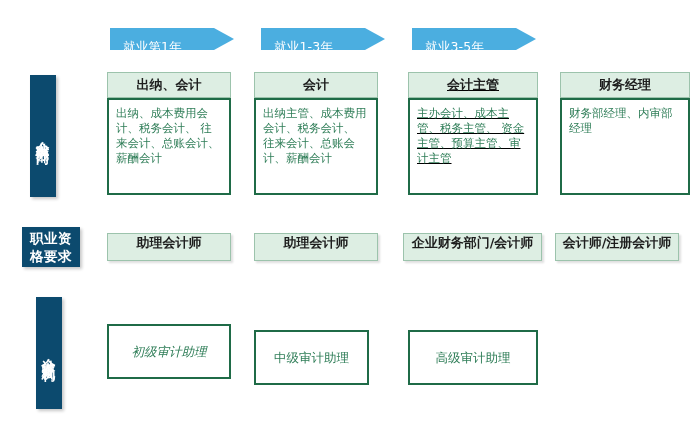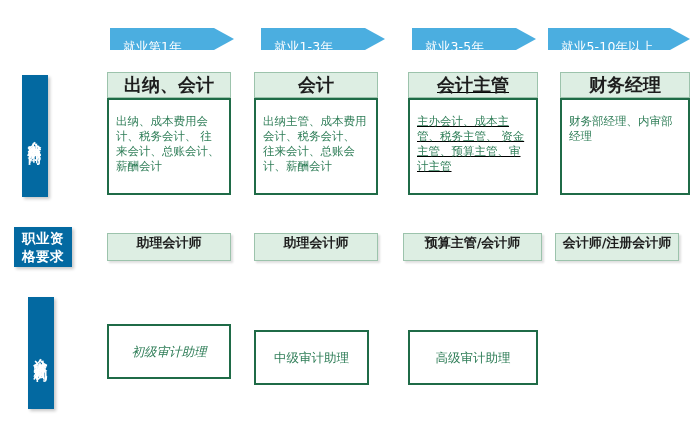--- a/index.html
+++ b/index.html
@@ -33,29 +33,30 @@
     font-size: 12.5px;
     line-height: 22px;
     padding-left: 13px;
     white-space: nowrap;
     letter-spacing: 0.2px;
   }
 
   
   .row-label {
     position: absolute;
-    background: #0369a1;
+    background: #0c4a6e;
     color: #ffffff;
     font-weight: bold;
     display: flex;
     align-items: center;
     justify-content: center;
     text-align: center;
     box-shadow: 2px 2px 3px rgba(0,0,0,0.22);
     box-sizing: border-box;
+    margin-left: 8px;
   }
   .row-label.vertical {
     writing-mode: vertical-rl;
     text-orientation: upright;
     letter-spacing: 2px;
     font-size: 13.5px;
   }
   .row-label.horizontal {
     font-size: 13.5px;
     line-height: 18px;
@@ -67,36 +68,36 @@
     position: absolute;
     box-sizing: border-box;
     background: #ffffff;
   }
   .job-card .card-head {
     box-sizing: border-box;
     height: 26px;
     background: #DDEEE3;
     border: 1px solid #9CC3AC;
     color: #1d1d1d;
-    font-size: 18px;
+    font-size: 13px;
     font-weight: bold;
     display: flex;
     align-items: center;
     justify-content: center;
     white-space: nowrap;
   }
   .job-card .card-body {
     box-sizing: border-box;
     border: 2px solid #1F6B47;
     border-top: 2px solid #1F6B47;
     background: #ffffff;
     color: #2E7D57;
     font-size: 11.5px;
     line-height: 15px;
-    padding: 14px 6px 4px 7px;
+    padding: 6px 6px 4px 7px;
     height: calc(100% - 26px);
     overflow: hidden;
     word-break: break-all;
   }
 
   
   .cert-chip {
     position: absolute;
     box-sizing: border-box;
     background: #DDEEE3;
@@ -136,23 +137,20 @@
   </div>
 
   <div class="stage-arrow" style="left:261px; top:28px; width:124px; clip-path: polygon(0 0, 104px 0, 124px 11px, 104px 22px, 0 22px);">
     <span class="stage-label">就业1-3年</span>
   </div>
 
   <div class="stage-arrow" style="left:412px; top:28px; width:124px; clip-path: polygon(0 0, 104px 0, 124px 11px, 104px 22px, 0 22px);">
     <span class="stage-label">就业3-5年</span>
   </div>
 
-  <div class="stage-arrow" style="left:548px; top:28px; width:142px; clip-path: polygon(0 0, 122px 0, 142px 11px, 122px 22px, 0 22px);">
-    <span class="stage-label">就业5-10年以上</span>
-  </div>
 
   <div class="row-label vertical" style="left:22px; top:75px; width:26px; height:122px;">
     <span>企业财务部门</span>
   </div>
 
   <div class="row-label horizontal" style="left:14px; top:227px; width:58px; height:40px;">
     <span style="display:block; width:48px;">职业资格要求</span>
   </div>
 
   <div class="row-label vertical" style="left:28px; top:297px; width:26px; height:112px;">
@@ -184,21 +182,21 @@
 
   <div class="cert-chip" style="left:107px; top:233px; width:124px; height:28px;">
     <span>助理会计师</span>
   </div>
 
   <div class="cert-chip" style="left:254px; top:233px; width:124px; height:28px;">
     <span>助理会计师</span>
   </div>
 
   <div class="cert-chip" style="left:403px; top:233px; width:139px; height:28px;">
-    <span>预算主管/会计师</span>
+    <span>企业财务部门/会计师</span>
   </div>
 
   <div class="cert-chip" style="left:555px; top:233px; width:124px; height:28px;">
     <span>会计师/注册会计师</span>
   </div>
 
   <div class="agency-box" style="left:107px; top:324px; width:124px; height:55px;font-style:italic;">
     <span>初级审计助理</span>
   </div>
 

